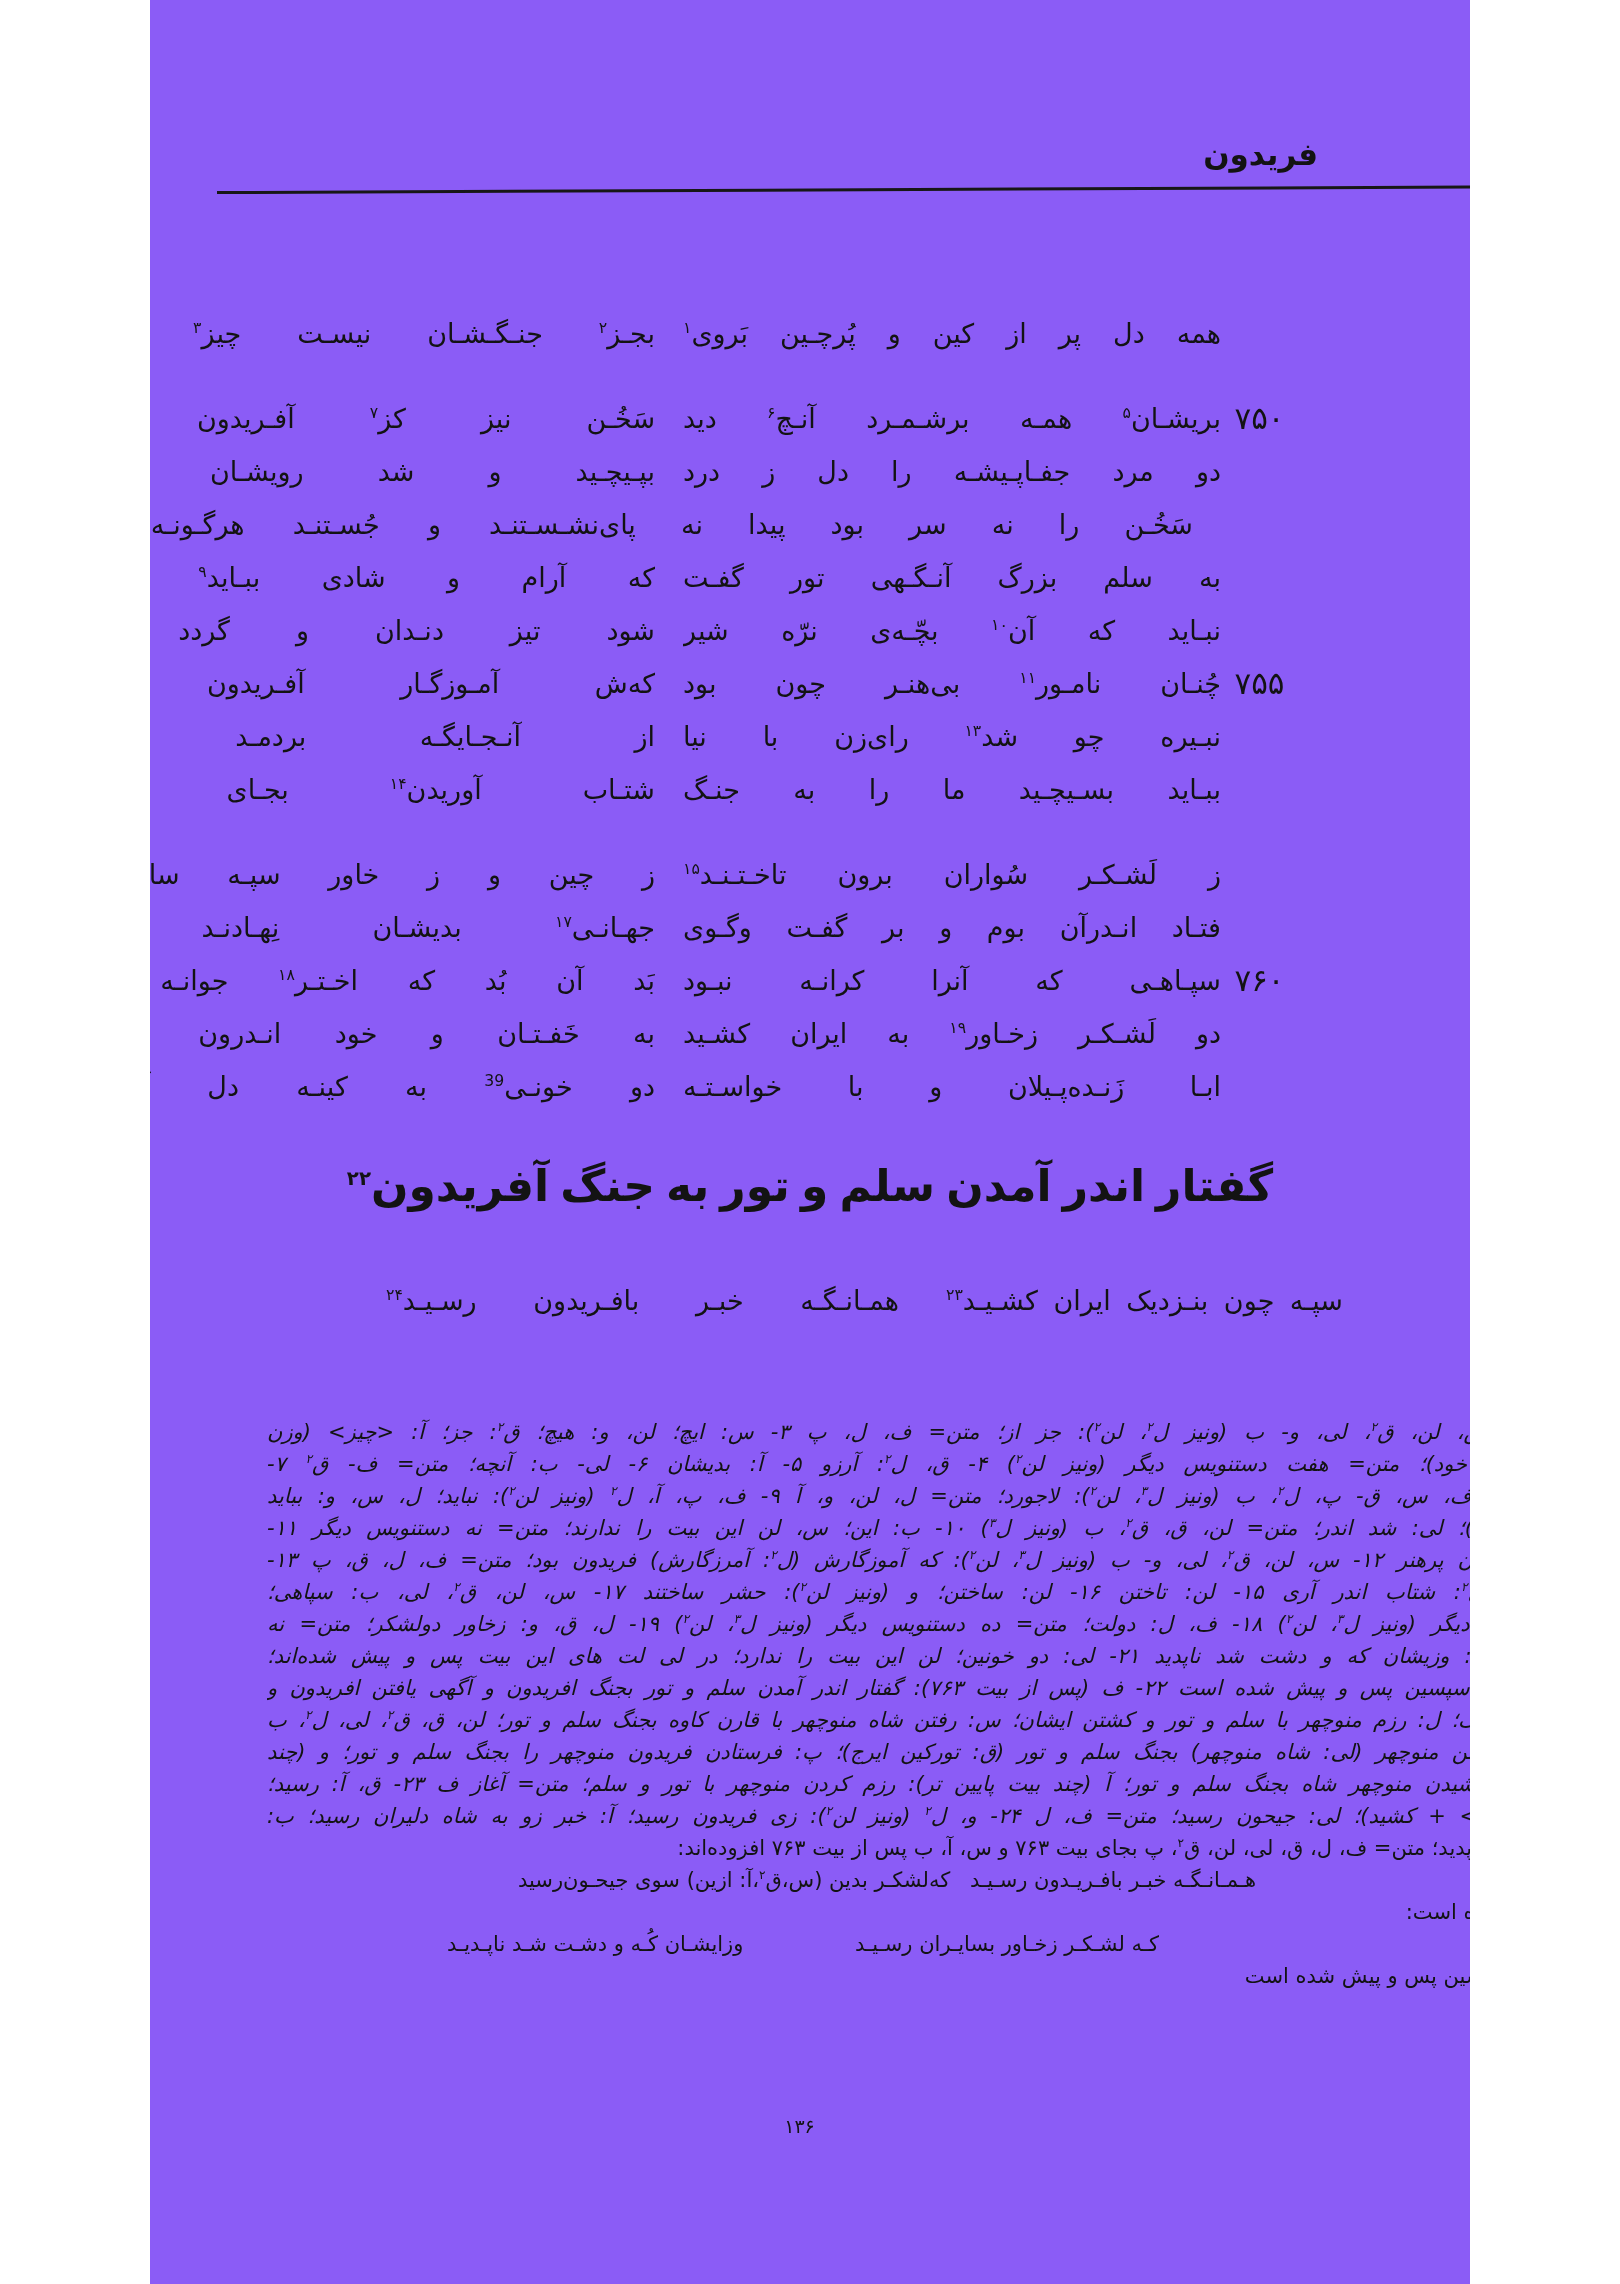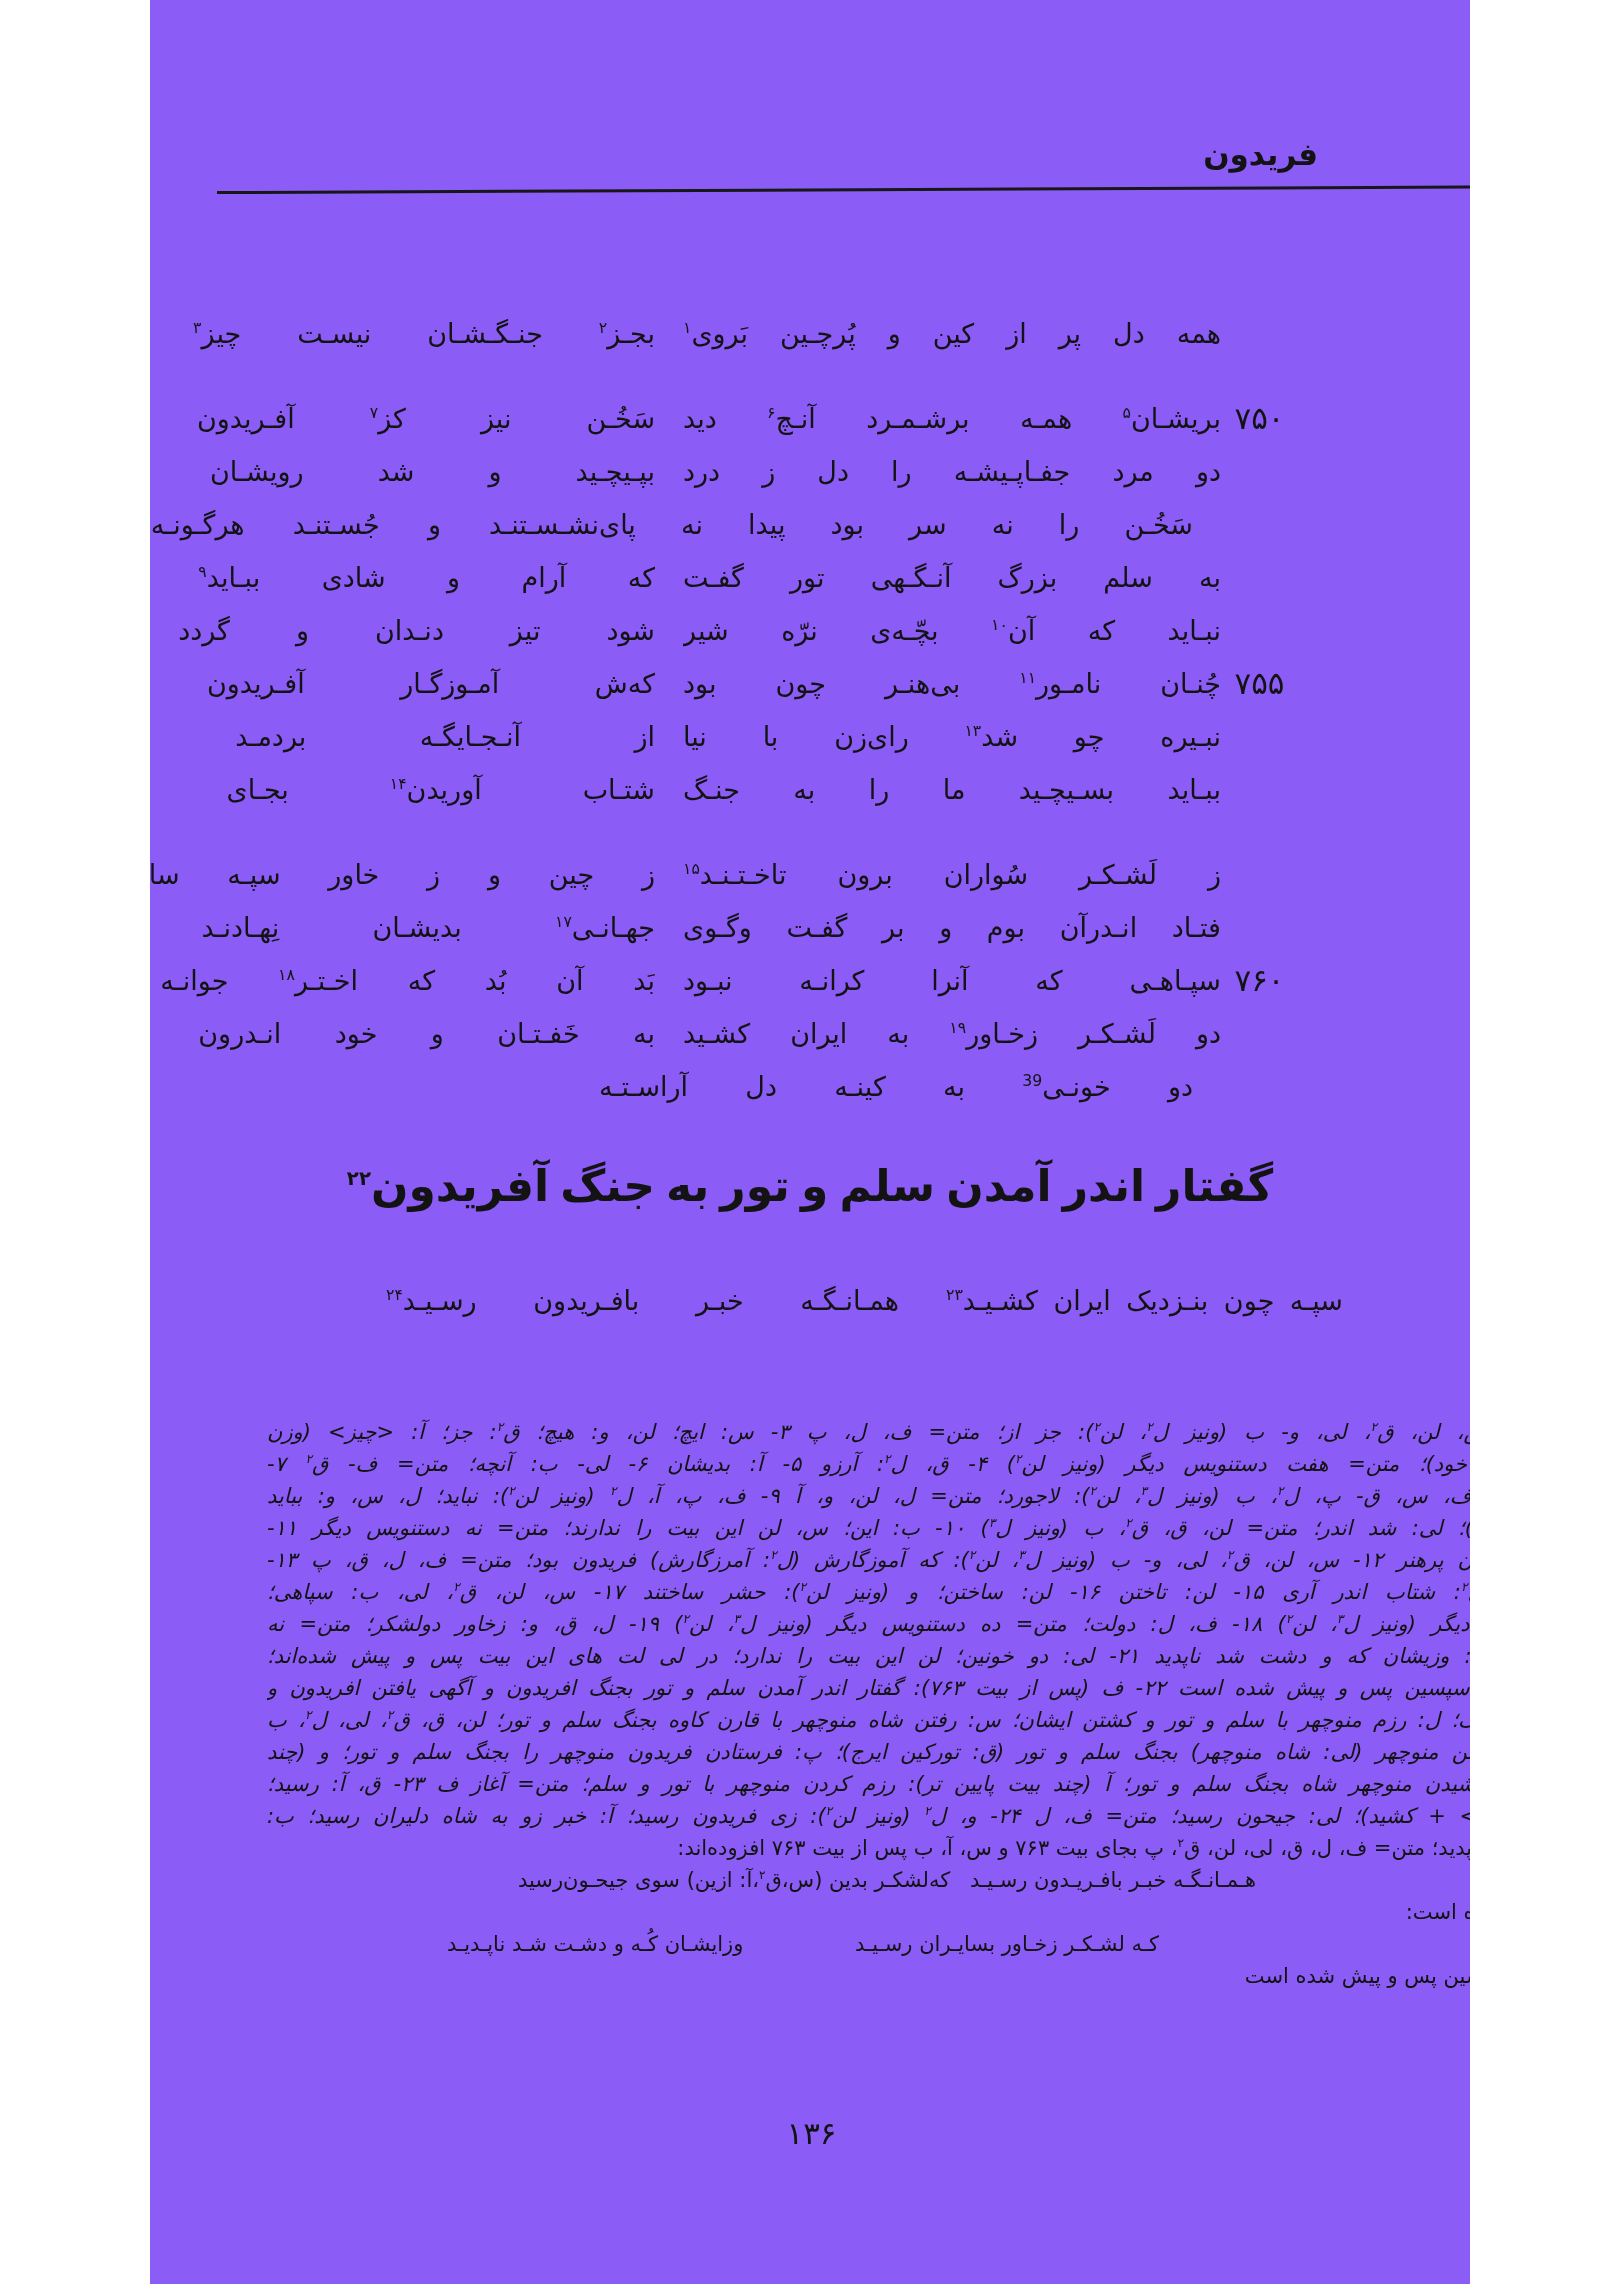--- a/index.html
+++ b/index.html
@@ -58,22 +58,22 @@
     font-size:21px;line-height:32px;direction:rtl;
   }
   .fline{height:32px;overflow:hidden;}
   .fline.justify{text-align:justify;text-align-last:justify;font-style:italic;}
   .fline.right{text-align:right;}
   .fline.verse{display:flex;justify-content:space-between;}
   .fline.verse:nth-child(15){margin-right:436px;width:738px;}
   .fline.verse:nth-child(17){margin-right:533px;width:712px;}
 
   .page-number{
-    position:absolute;top:2115px;left:12px;width:100%;
-    text-align:center;font-size:31px;text-indent:21px;
+    position:absolute;top:2115px;left:0;width:100%;
+    text-align:center;font-size:19px;text-indent:21px;
   }
 </style>
 </head>
 <body>
 
 <div class="page">
 
   <div class="running-head">فریدون</div>
 
   <div class="head-rule"></div>
@@ -139,20 +139,21 @@
         <div class="hemi hemi-r">سپـاهـی که آنرا کرانـه نبـود</div>
         <div class="hemi hemi-l">بَد آن بُد که اخـتـر<sup class="fn">۱۸</sup> جوانـه نبـود</div>
       </div>
       <div class="vrow">
         <div class="vnum"></div>
         <div class="hemi hemi-r">دو لَشـکـر زخـاور<sup class="fn">۱۹</sup> به ایران کشـید</div>
         <div class="hemi hemi-l">به خَفـتـان و خود انـدرون ناپـدید<sup class="fn">۲۰</sup></div>
       </div>
       <div class="vrow">
         <div class="vnum"></div>
+        <div class="hemi hemi-r">ابـا زَنـده‌پـیلان و با خواسـتـه</div>
         <div class="hemi hemi-l">دو خونـی<sup class="fn">39</sup> به کینـه دل آراسـتـه</div>
       </div>
     </div>
 
   <div class="section-heading">
     <span>گفتار اندر آمدن سلم و تور به جنگ آفریدون</span><sup class="fn">۲۲</sup>
   </div>
 
   <div class="ah-hemi" id="ah-right">سپـه چون بنـزدیک ایران کشـیـد<sup class="fn">۲۳</sup></div>
   <div class="ah-hemi" id="ah-left">همـانـگـه خبـر بافـریدون رسـیـد<sup class="fn">۲۴</sup></div>

